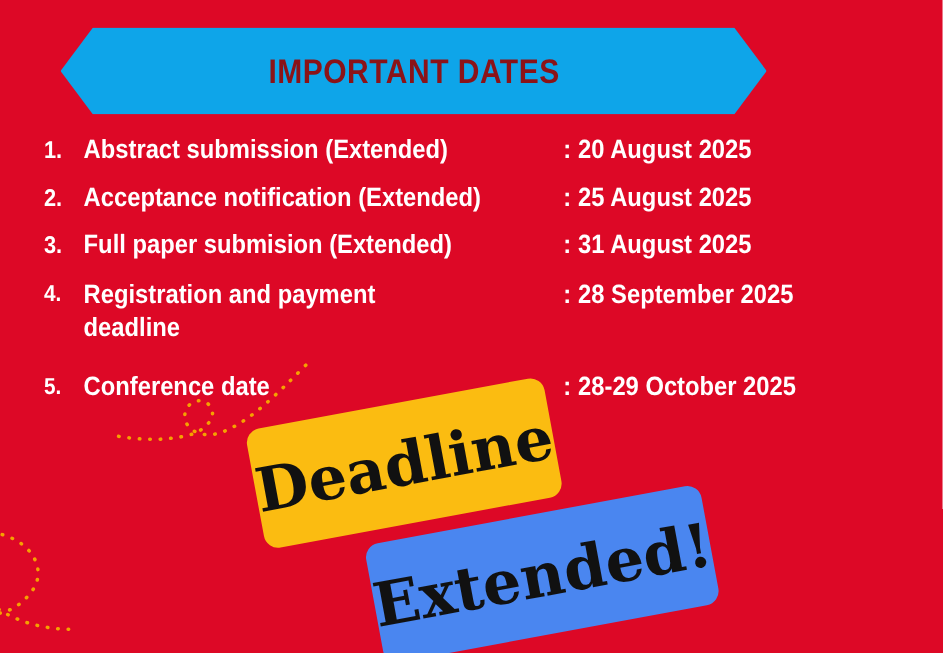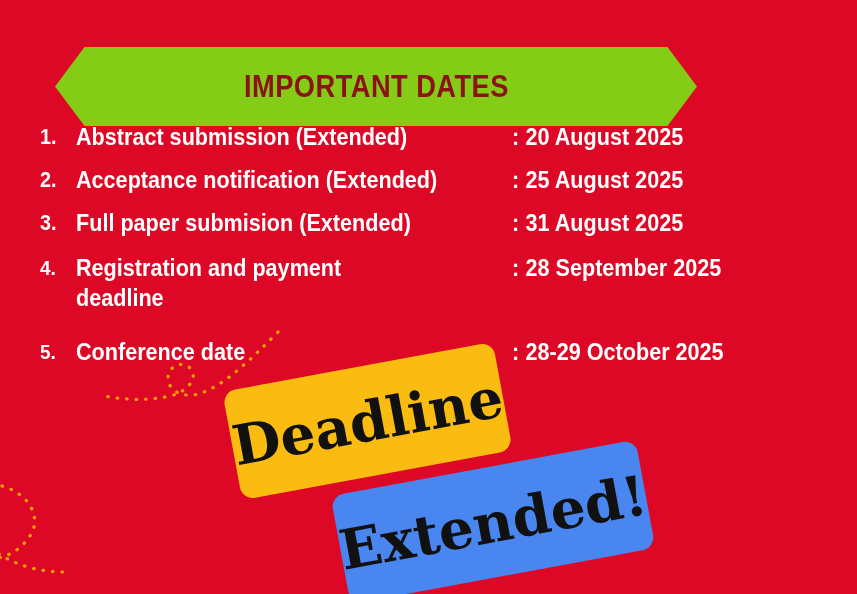--- a/index.html
+++ b/index.html
@@ -21,24 +21,24 @@
     position: absolute;
     pointer-events: none;
   }
   #swirl-top { left: 100px; top: 330px; }
   #swirl-bottom { left: -40px; top: 480px; }
 
   
   #banner {
     position: absolute;
     left: 55px;
-    top: 47px;
+    top: 25px;
     width: 642px;
     height: 79px;
-    background: #84cc16;
+    background: #0ea5e9;
     clip-path: polygon(0% 50%, 4.6% 0%, 95.4% 0%, 100% 50%, 95.4% 100%, 4.6% 100%);
     display: flex;
     align-items: center;
     justify-content: center;
   }
   #banner-title {
     color: #8B1318;
     font-size: 31px;
     font-weight: 700;
     letter-spacing: 0.5px;

